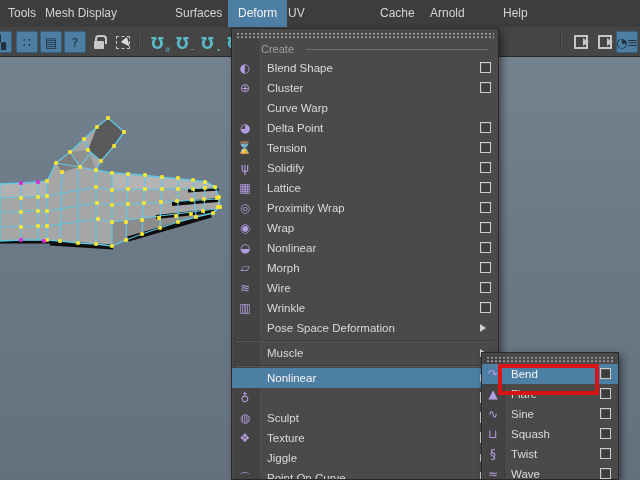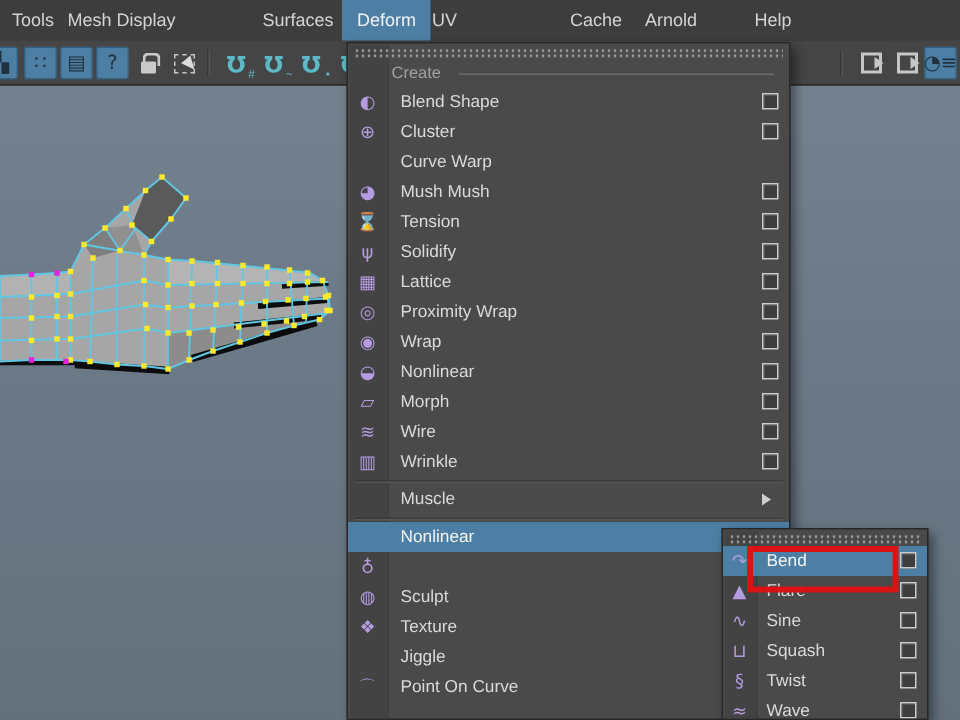--- a/index.html
+++ b/index.html
@@ -36,21 +36,21 @@
   .port .tri{position:absolute;right:-7px;top:1px;width:0;height:0;border:4px solid transparent;border-left:6px solid #c6c6c6;}
   .sym-field{position:absolute;left:436px;top:4px;width:113px;height:21px;background:#3a3a3a;border:1px solid #2e2e2e;border-radius:2px;color:#cfcfcf;font-size:11.5px;line-height:19px;}
   .sym-field span{padding-left:49px;}
 
   
   .viewport{position:absolute;left:0;top:57px;width:640px;height:423px;background:linear-gradient(180deg,var(--vp-top) 0%,#6b7987 45%,var(--vp-bottom) 100%);z-index:1;}
   .viewport svg{position:absolute;left:0;top:0;}
 
   
   .panel{position:absolute;background:var(--panel-bg);border:1px solid var(--panel-border);box-shadow:3px 3px 7px rgba(0,0,0,.45);overflow:hidden;z-index:4;}
-  .menu-panel{left:231px;top:28px;width:296px;height:452px;}
+  .menu-panel{left:231px;top:28px;width:268px;height:452px;}
   .submenu-panel{left:481px;top:352px;width:138px;height:128px;z-index:5;}
   .gutter{position:absolute;left:1px;top:1px;bottom:0;width:26px;background:var(--gutter-bg);border-right:1px solid #3e3e3e;}
   .submenu-panel .gutter{width:22px;}
   .tearoff{position:relative;height:7px;margin:3px 4px 1px 4px;background-image:radial-gradient(circle,#9a9a9a .8px,transparent 1.1px);background-size:4px 3.5px;}
   .m-header{position:relative;display:flex;align-items:center;height:18px;padding-left:29px;font-size:11px;color:var(--muted);}
   .m-header .line{flex:1;height:1px;background:#6b6b6b;margin:0 10px 0 12px;}
   .m-row{position:relative;height:20px;display:flex;align-items:center;padding-left:35px;font-size:11.5px;color:#dadada;cursor:default;}
   .submenu-panel .m-row{padding-left:29px;}
   .m-row.active{background:var(--accent);color:#f5f5f5;}
   .m-row .m-icon{position:absolute;left:0;top:0;width:26px;height:20px;line-height:20px;text-align:center;color:var(--purple);font-size:12px;font-family:"DejaVu Sans",sans-serif;}
@@ -268,21 +268,21 @@
         <div class="m-row">
           <span class="m-icon">⊕</span>
           <span>Cluster</span>
           <span class="opt-box"></span>
         </div>
         <div class="m-row">
           <span>Curve Warp</span>
         </div>
         <div class="m-row">
           <span class="m-icon">◕</span>
-          <span>Mush Mush</span>
+          <span>Delta Point</span>
           <span class="opt-box"></span>
         </div>
         <div class="m-row">
           <span class="m-icon">⌛</span>
           <span>Tension</span>
           <span class="opt-box"></span>
         </div>
         <div class="m-row">
           <span class="m-icon">ψ</span>
           <span>Solidify</span>
@@ -315,20 +315,24 @@
         </div>
         <div class="m-row">
           <span class="m-icon">≋</span>
           <span>Wire</span>
           <span class="opt-box"></span>
         </div>
         <div class="m-row">
           <span class="m-icon">▥</span>
           <span>Wrinkle</span>
           <span class="opt-box"></span>
+        </div>
+        <div class="m-row">
+          <span>Pose Space Deformation</span>
+          <span class="sub-arrow"></span>
         </div>
         <div class="m-sep"></div>
         <div class="m-row">
           <span>Muscle</span>
           <span class="sub-arrow"></span>
         </div>
         <div class="m-sep"></div>
         <div class="m-row active">
           <span>Nonlinear</span>
           <span class="sub-arrow"></span>

